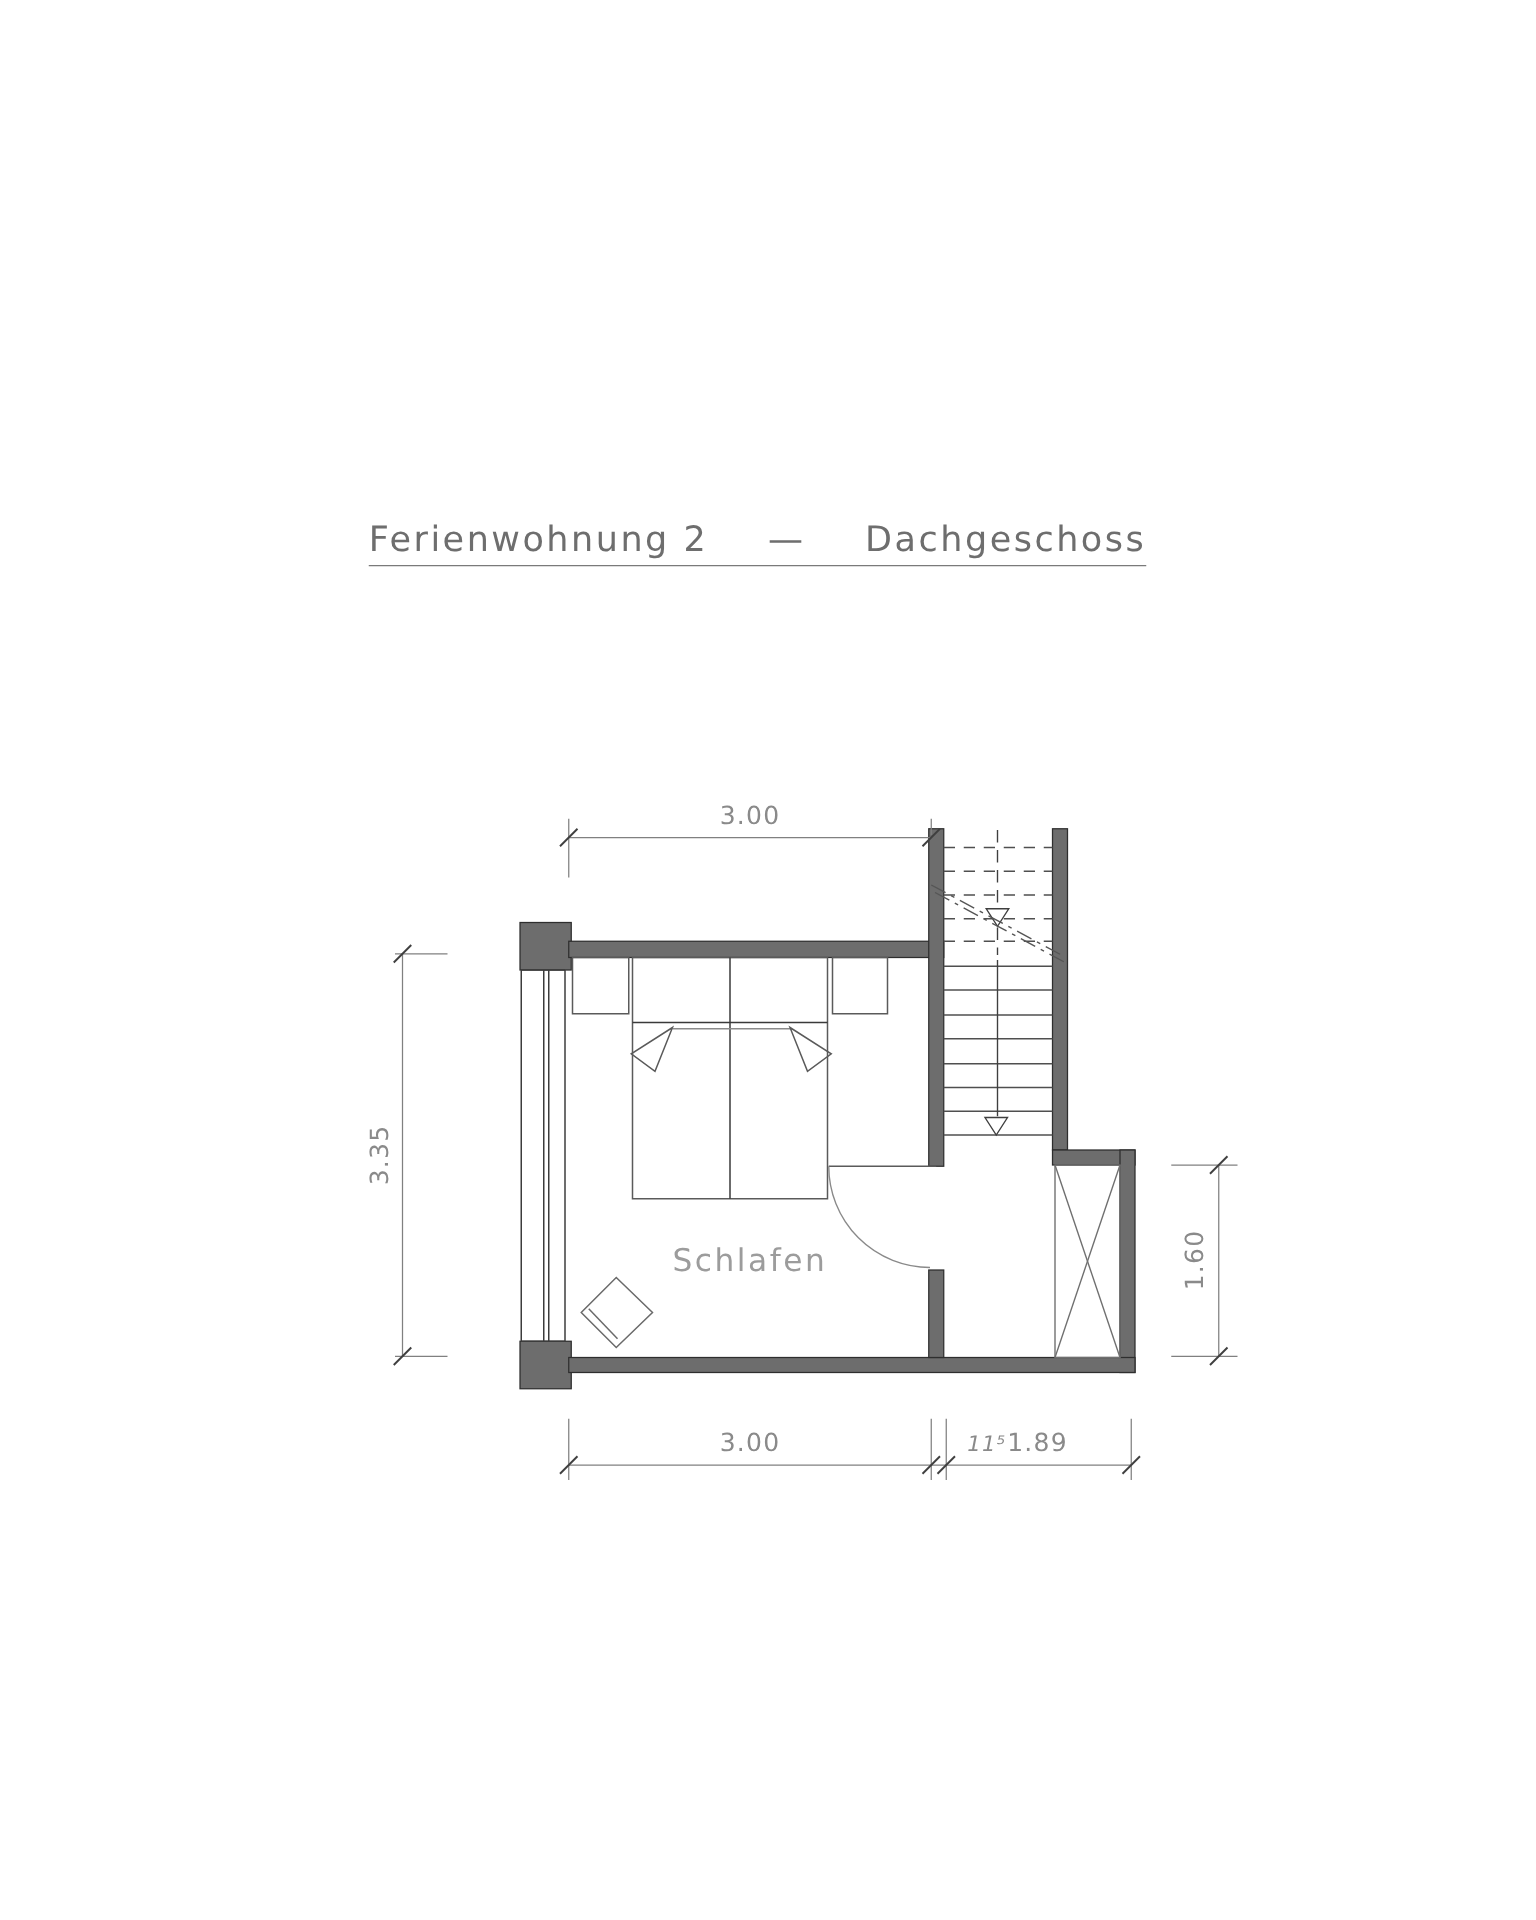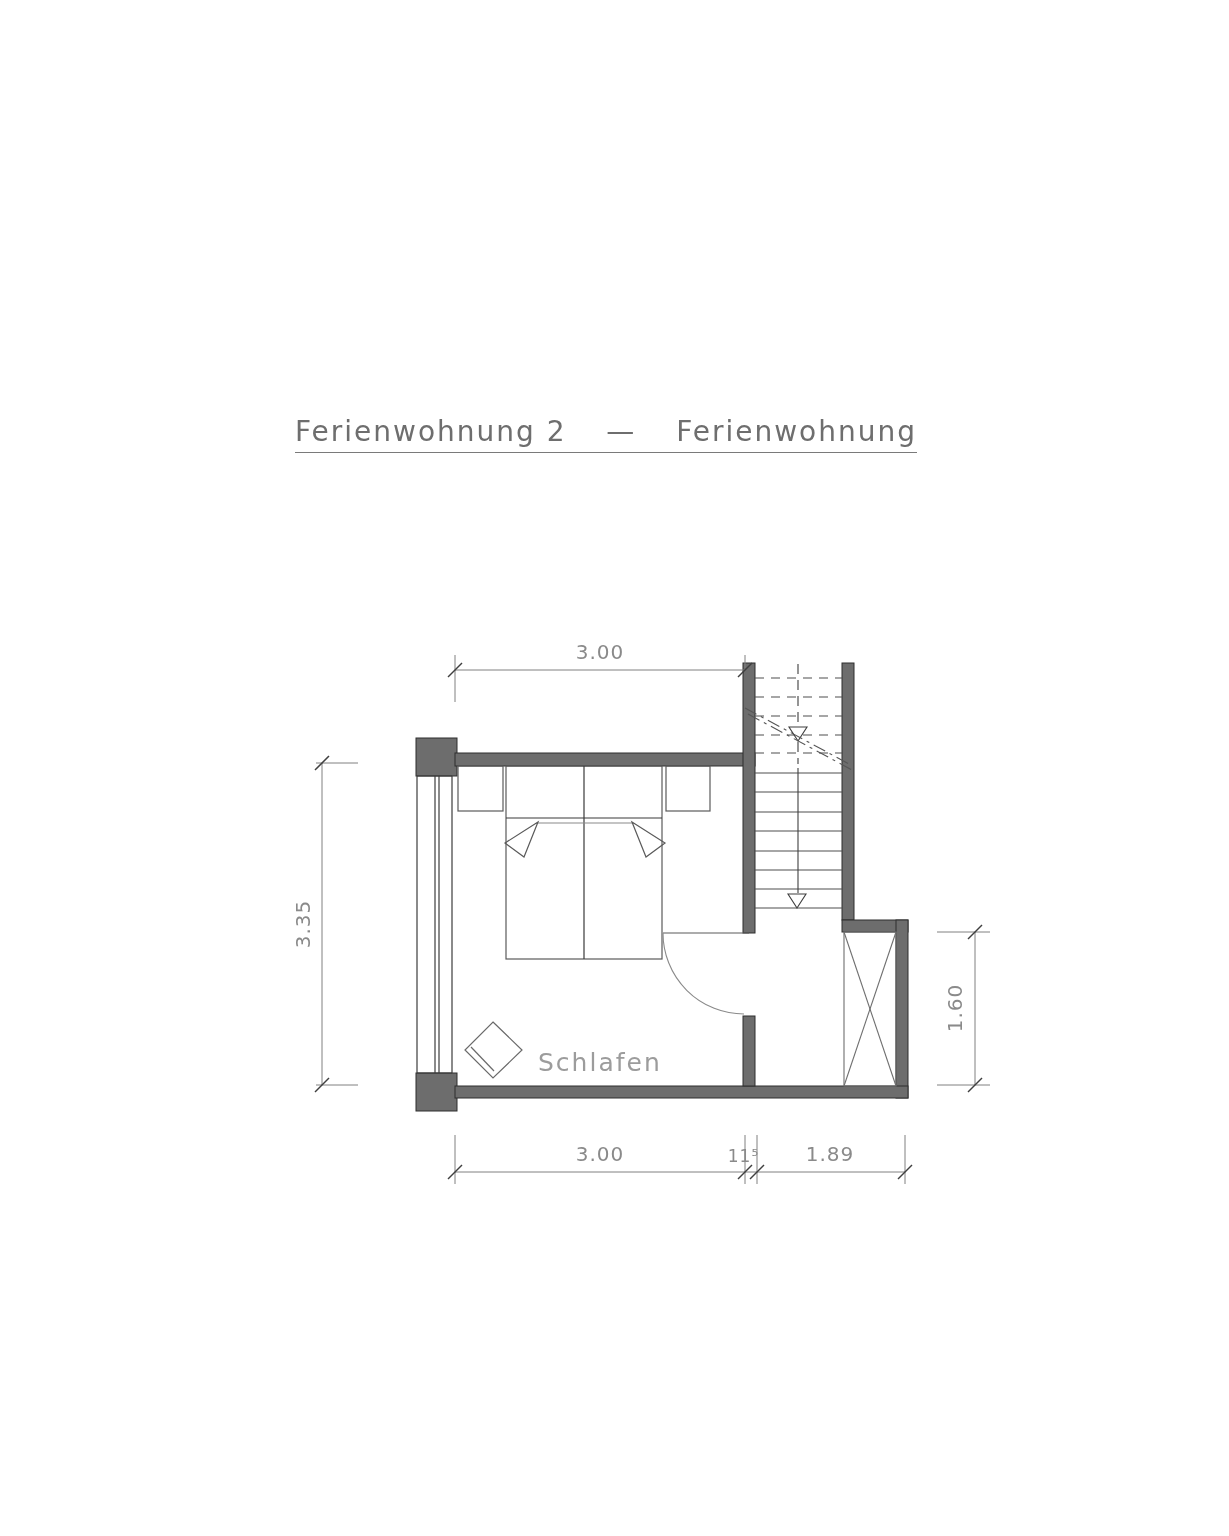--- a/index.html
+++ b/index.html
@@ -11,21 +11,21 @@
   svg{position:absolute;left:0;top:0;}
   .label{position:absolute;color:#8a8a8a;font-size:20px;letter-spacing:1px;
     text-align:center;white-space:nowrap;line-height:28px;}
   .label.rot{transform:rotate(-90deg);transform-origin:center center;}
   .title-row{
     position:absolute;left:295px;top:408px;width:622px;height:40px;
     display:flex;justify-content:space-between;align-items:flex-end;
     border-bottom:1.5px solid #7a7a7a;padding-bottom:4px;
     color:#6e6e6e;font-size:28px;letter-spacing:2px;
   }
-  .room-label{position:absolute;left:538px;top:1048px;width:120px;text-align:center;
+  .room-label{position:absolute;left:538px;top:994px;width:120px;text-align:center;
     color:#9c9c9c;font-size:25px;letter-spacing:2px;}
   .dim-small{font-size:17px;}
 </style>
 </head>
 <body>
 
 <div class="canvas">
 
   <svg width="1229" height="1536" viewBox="0 0 1229 1536">
 
@@ -148,30 +148,30 @@
         <line x1="738" y1="1179" x2="752" y2="1165" stroke="#3f3f3f" stroke-width="1.5"></line>
         <line x1="750" y1="1179" x2="764" y2="1165" stroke="#3f3f3f" stroke-width="1.5"></line>
         <line x1="898" y1="1179" x2="912" y2="1165" stroke="#3f3f3f" stroke-width="1.5"></line>
       </g>
     </g>
   </svg>
 
   <div class="title-row">
     <span>Ferienwohnung 2</span>
     <span>—</span>
-    <span>Ferienwohnung</span>
+    <span>Dachgeschoss</span>
   </div>
 
   <span class="room-label">Schlafen</span>
 
   <span class="label" style="left:560px;top:638px;width:80px;">3.00</span>
 
   <span class="label rot" style="left:263px;top:910px;width:80px;">3.35</span>
 
   <span class="label rot" style="left:915px;top:994px;width:80px;">1.60</span>
 
   <span class="label" style="left:560px;top:1140px;width:80px;">3.00</span>
 
-  <span class="label dim-small" style="left:716px;top:1142px;width:55px;">11⁵</span>
+  <span class="label dim-small" style="left:762px;top:1142px;width:55px;font-style:italic;">11⁵</span>
 
   <span class="label" style="left:790px;top:1140px;width:80px;">1.89</span>
 
 </div>
 
 </body></html>

